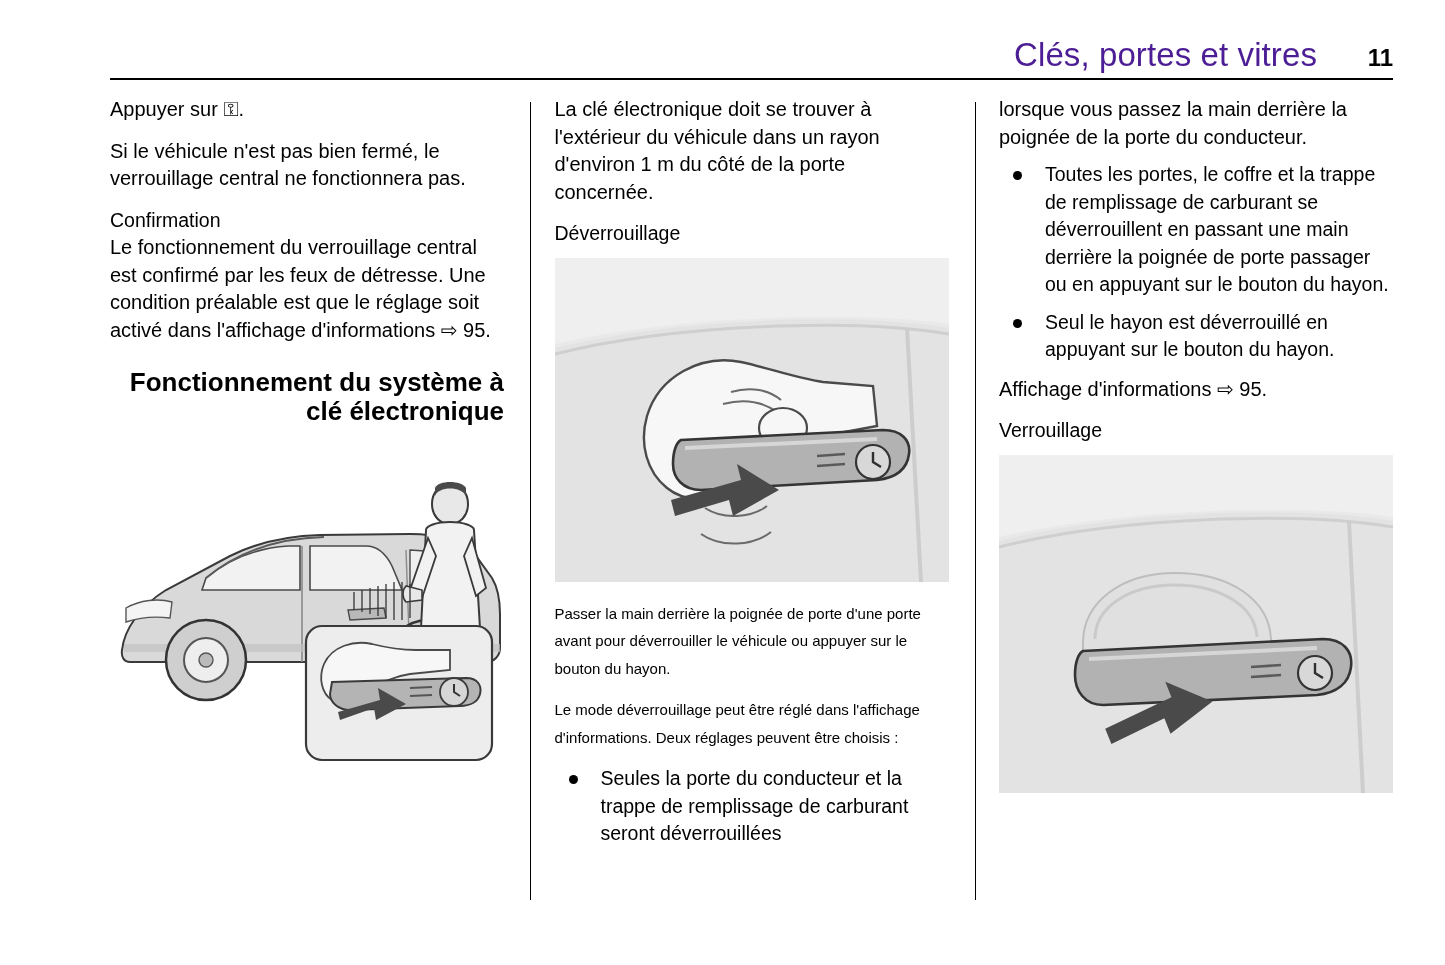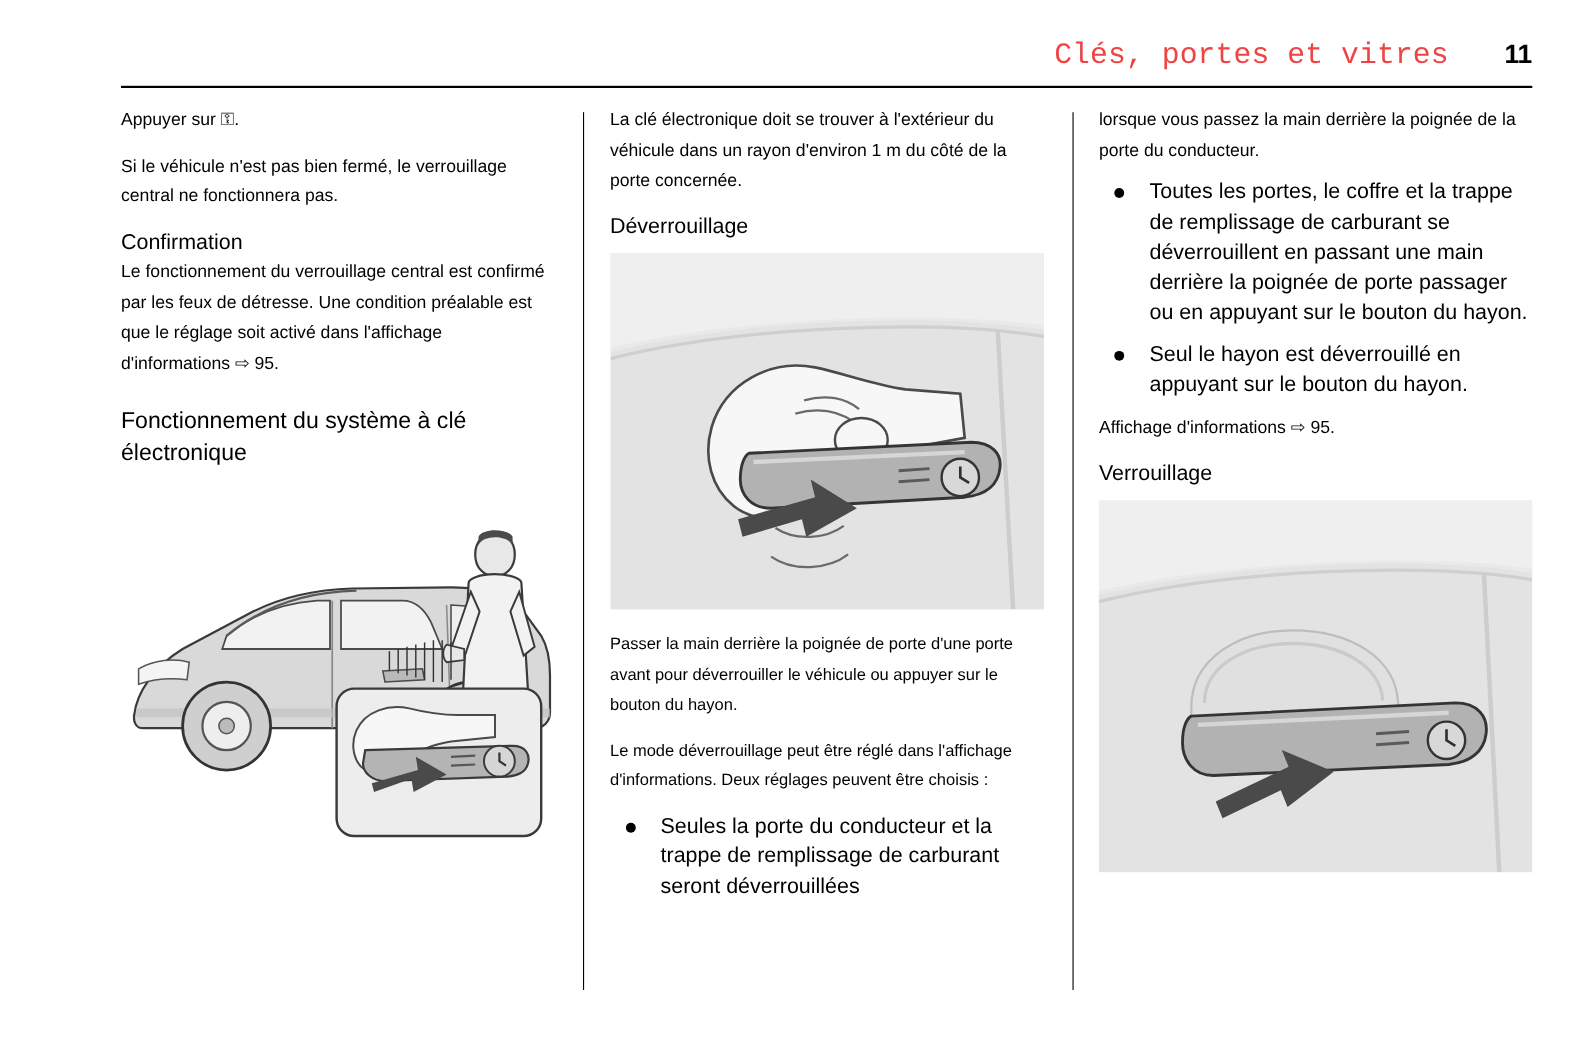--- a/index.html
+++ b/index.html
@@ -25,24 +25,23 @@
   .header {
     position: absolute;
     left: 110px;
     top: 36px;
     width: 1283px;
     display: flex;
     align-items: baseline;
     justify-content: flex-end;
   }
   .header-title {
-    font-size: 27px;
+    font-size: 33px;
     letter-spacing: 0.1px;
-    color: #ef4444;
-    font-family: Liberation Mono, monospace;
+    color: #4c1d95;
   }
   .header-pageno {
     font-size: 24px;
     font-weight: bold;
     margin-left: 34px;
     min-width: 42px;
     text-align: right;
   }
   .header-rule {
     position: absolute;
@@ -73,34 +72,35 @@
     content: "";
     position: absolute;
     left: 26px;
     top: 6px;
     bottom: 16px;
     width: 1px;
     background: #000;
   }
   p {
     margin: 0 0 14px 0;
-    font-size: 16px;
+    font-size: 20px;
     line-height: 27.5px;
   }
   h3.sub {
     font-size: 19.5px;
     font-weight: normal;
     margin: 12px 0 0 0;
     line-height: 27.5px;
   }
   h2.head {
-    font-size: 21px;
-    font-weight: normal;
+    font-size: 26px;
+    font-weight: bold;
     margin: 24px 0 12px 0;
     line-height: 29px;
+    text-align: right;
   }
   ul.bullets {
     margin: 0 0 12px 0;
     padding: 0;
     list-style: none;
   }
   ul.bullets li {
     position: relative;
     padding-left: 46px;
     font-size: 19.5px;

